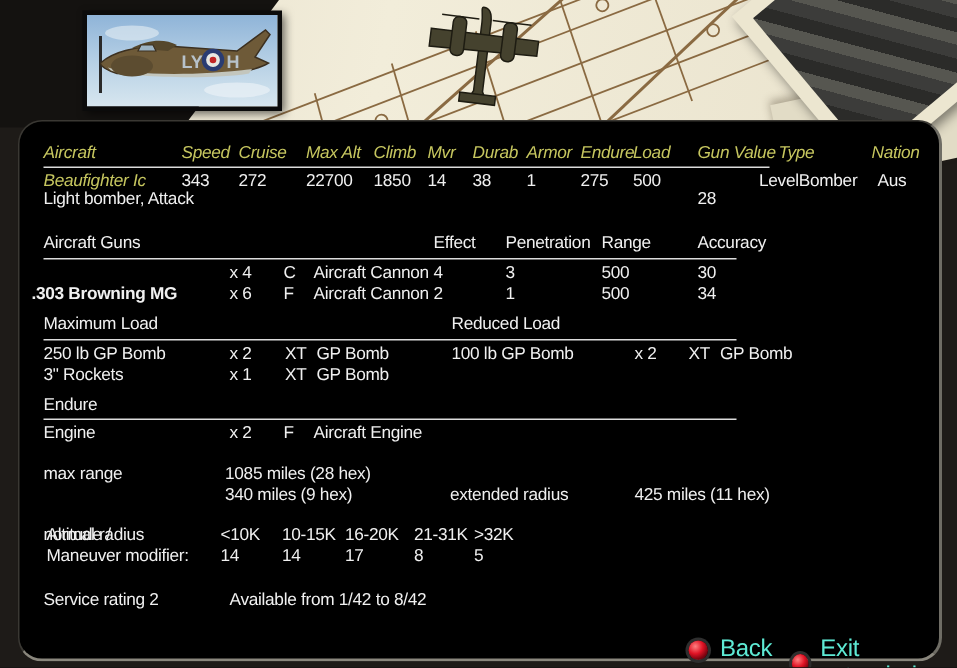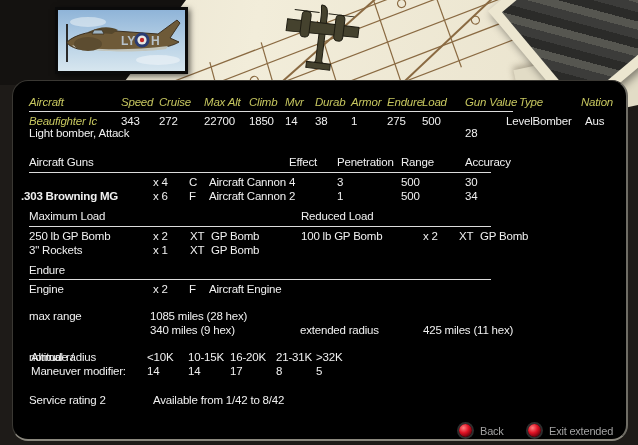--- a/index.html
+++ b/index.html
@@ -29,21 +29,21 @@
     color:#f0f0f0;font-size:11.5px;letter-spacing:-0.2px;}
   .cell{position:absolute;white-space:nowrap;line-height:13px;}
   .c{}
   .y{color:#c6c65f;font-style:italic;}
   .hr{position:absolute;height:1px;background:#dcdcdc;}
   
   .btn{position:absolute;display:flex;align-items:center;gap:8px;cursor:pointer;}
   .orb{width:13px;height:13px;border-radius:50%;
     background:radial-gradient(circle at 35% 30%,#ff8080,#e01325 40%,#7a0410 70%,#1c1c1c 100%);
     box-shadow:0 0 0 2px #2e2e2e,0 1px 2px #000;}
-  .btn span.lbl{color:#a3a3a3;font-size:11px;}
+  .btn span.lbl{color:#5eead4;font-size:16px;}
 </style>
 </head>
 <body>
 
 <div class="screen">
 
   <div class="topband">
     <div class="paper">
       <svg width="638" height="85" viewBox="0 0 638 85">
         <g stroke="#8a6a42" stroke-width="1.2" fill="none" transform="rotate(-21 380 45)">

